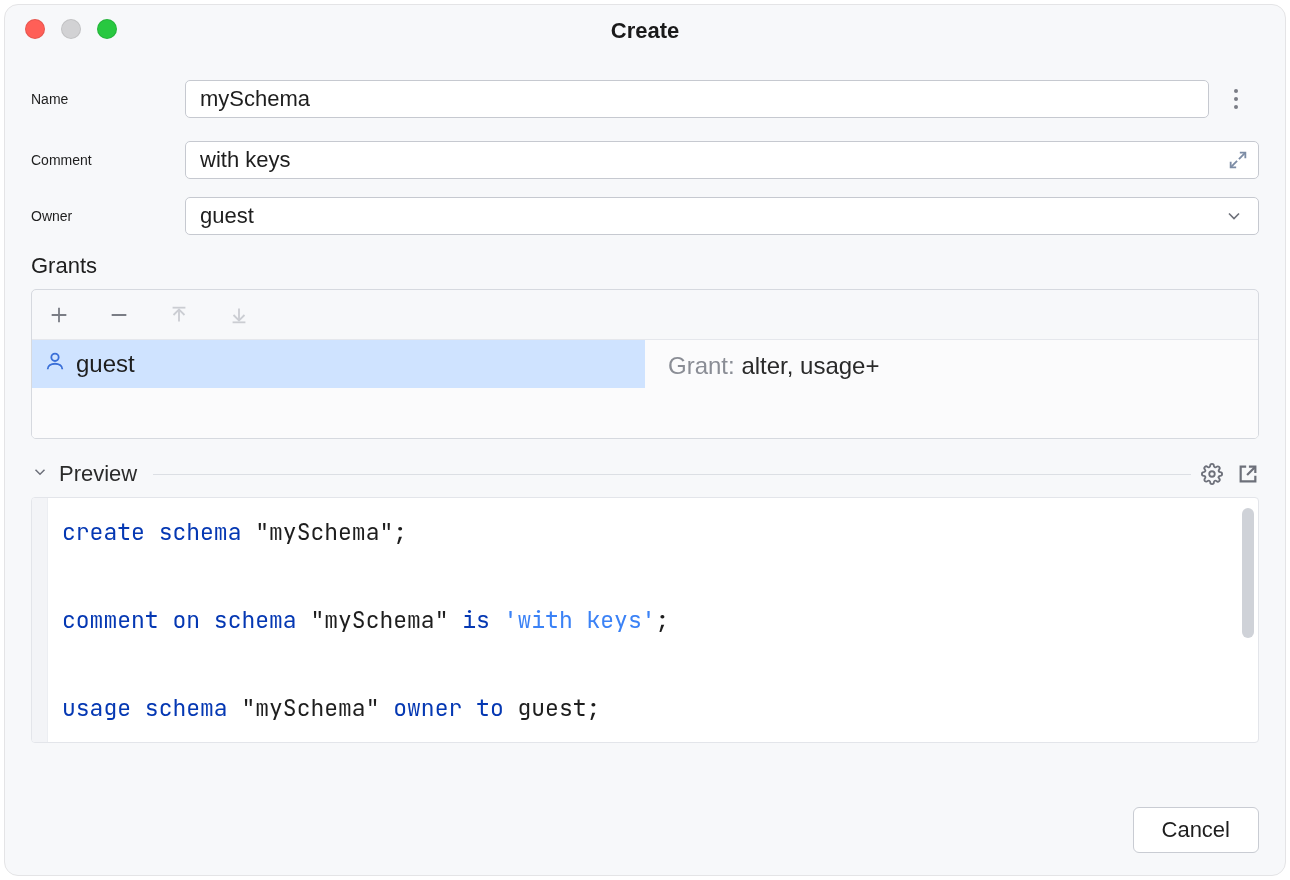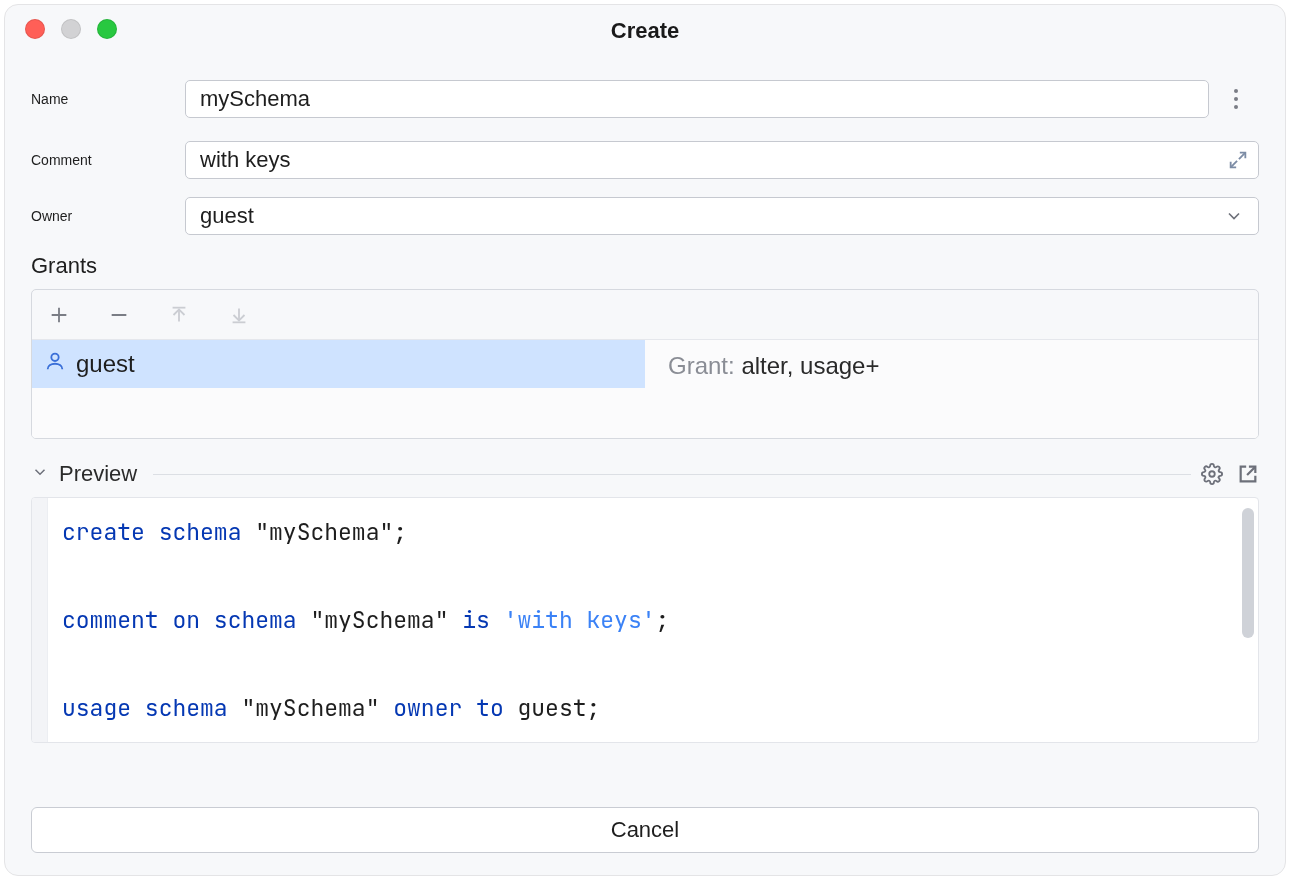--- a/index.html
+++ b/index.html
@@ -176,21 +176,21 @@
     white-space:pre;
     color:#1e1e1e;
   }
   .kw { color:#0538b3; }
   .str{ color:#3b82f6; }
 
   
   .footer{
     margin-top:auto;
     padding:18px 26px 22px 26px;
-    display:flex; justify-content:flex-end; gap:18px;flex-direction:column;
+    display:flex; justify-content:flex-end; gap:18px;
   }
   .btn{
     height:46px;
     min-width:120px;
     padding:0 28px;
     border-radius:6px;
     font-size:22px;
     display:flex; align-items:center; justify-content:center;
     cursor:default;
     user-select:none;

